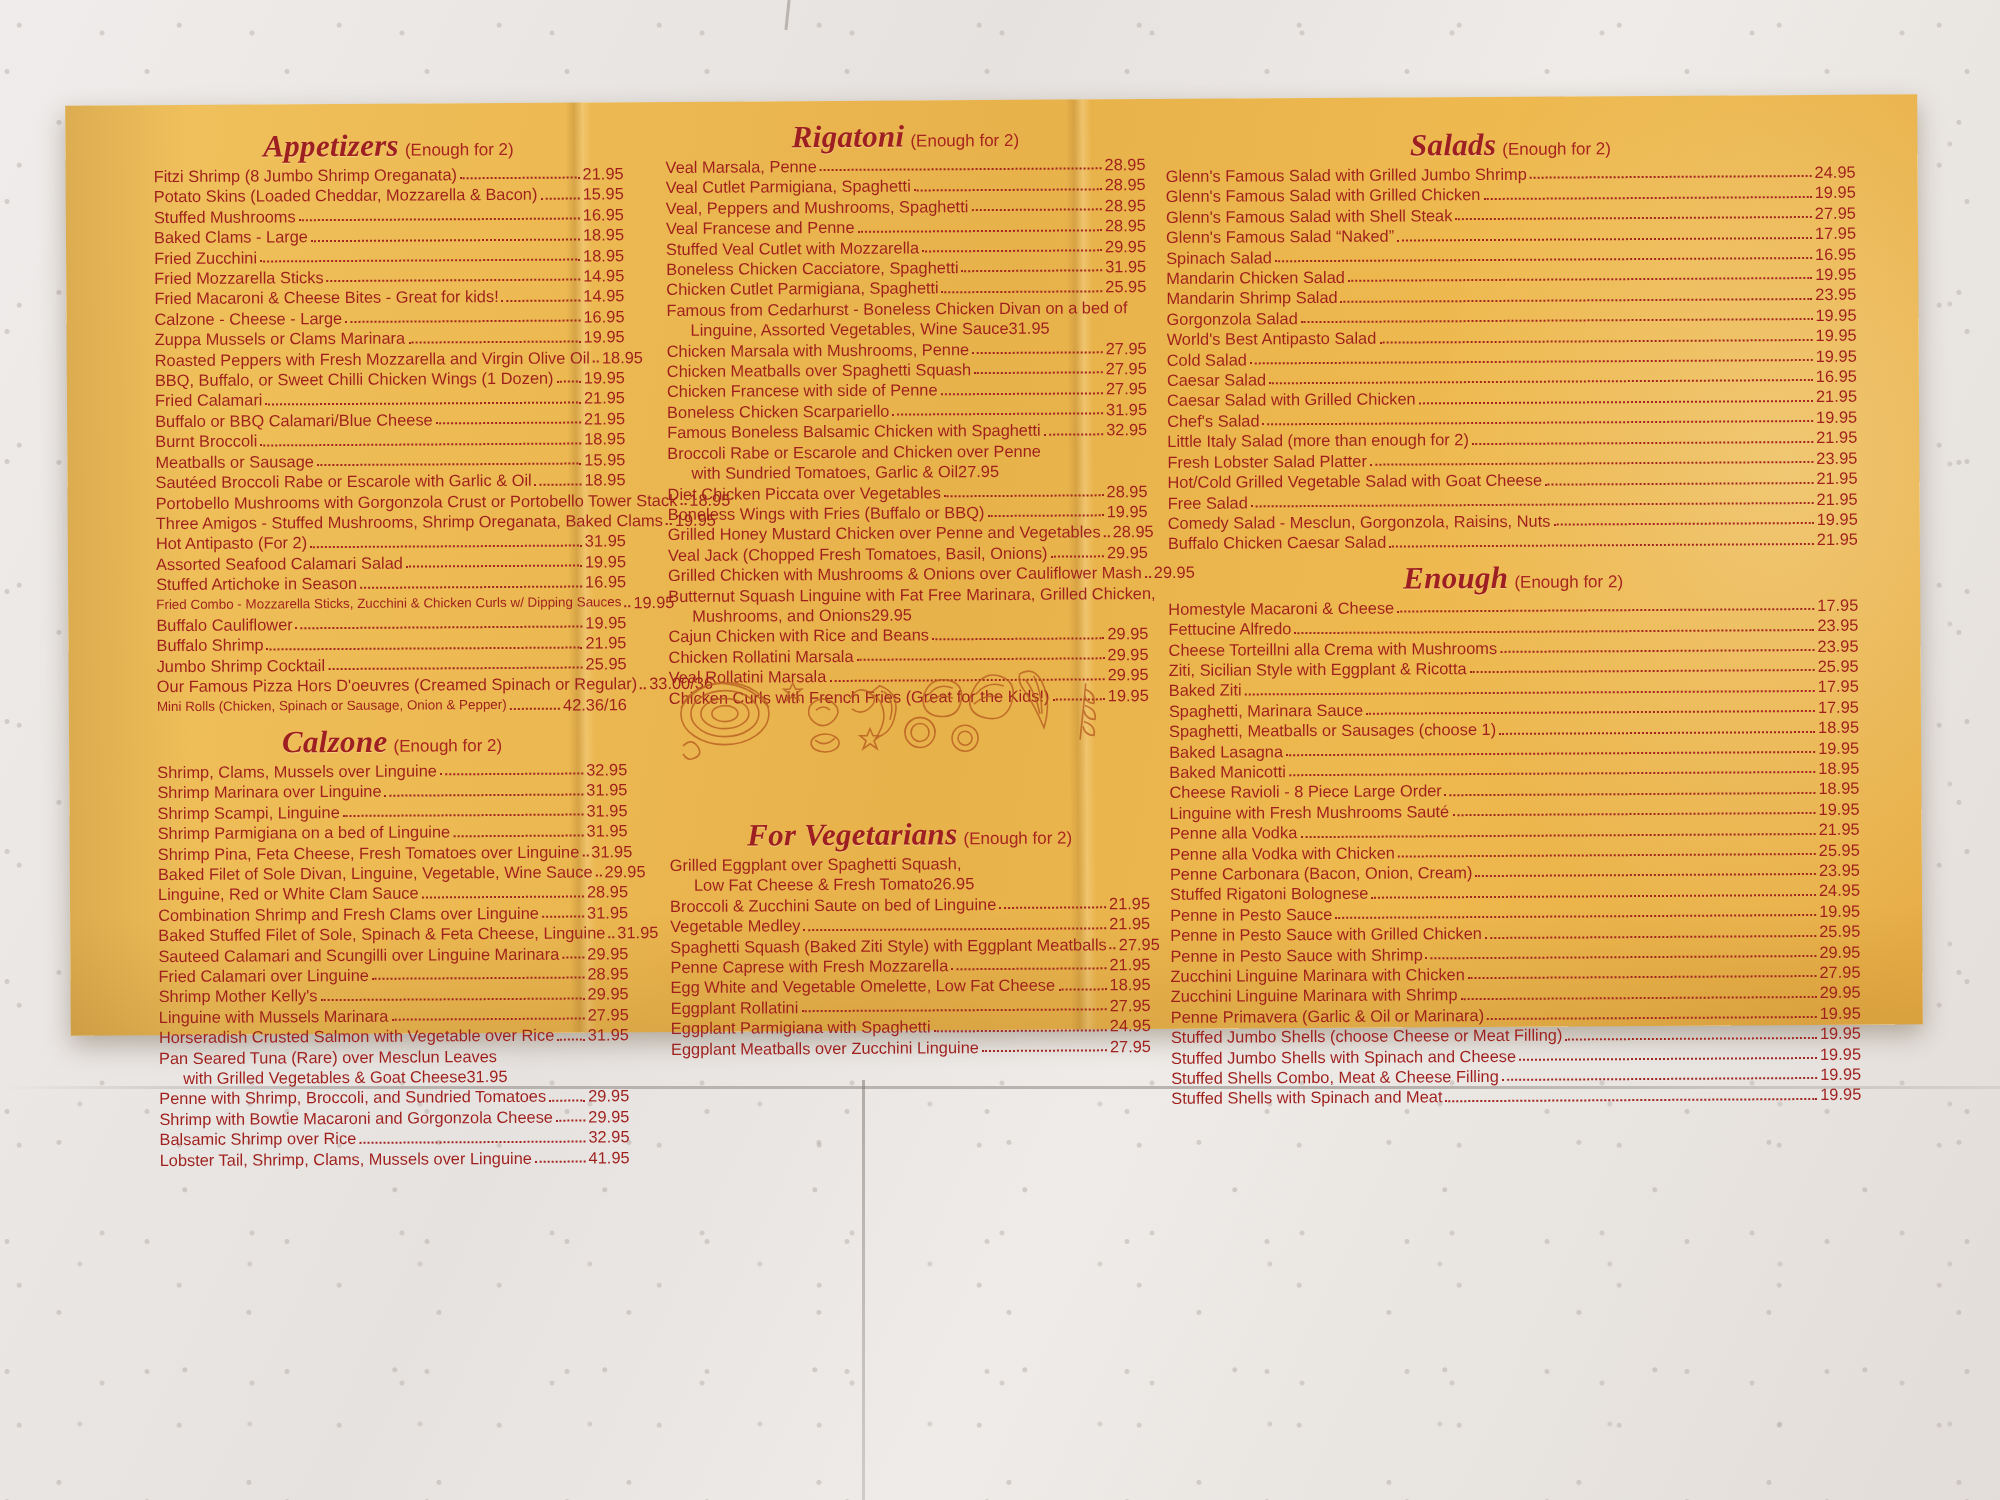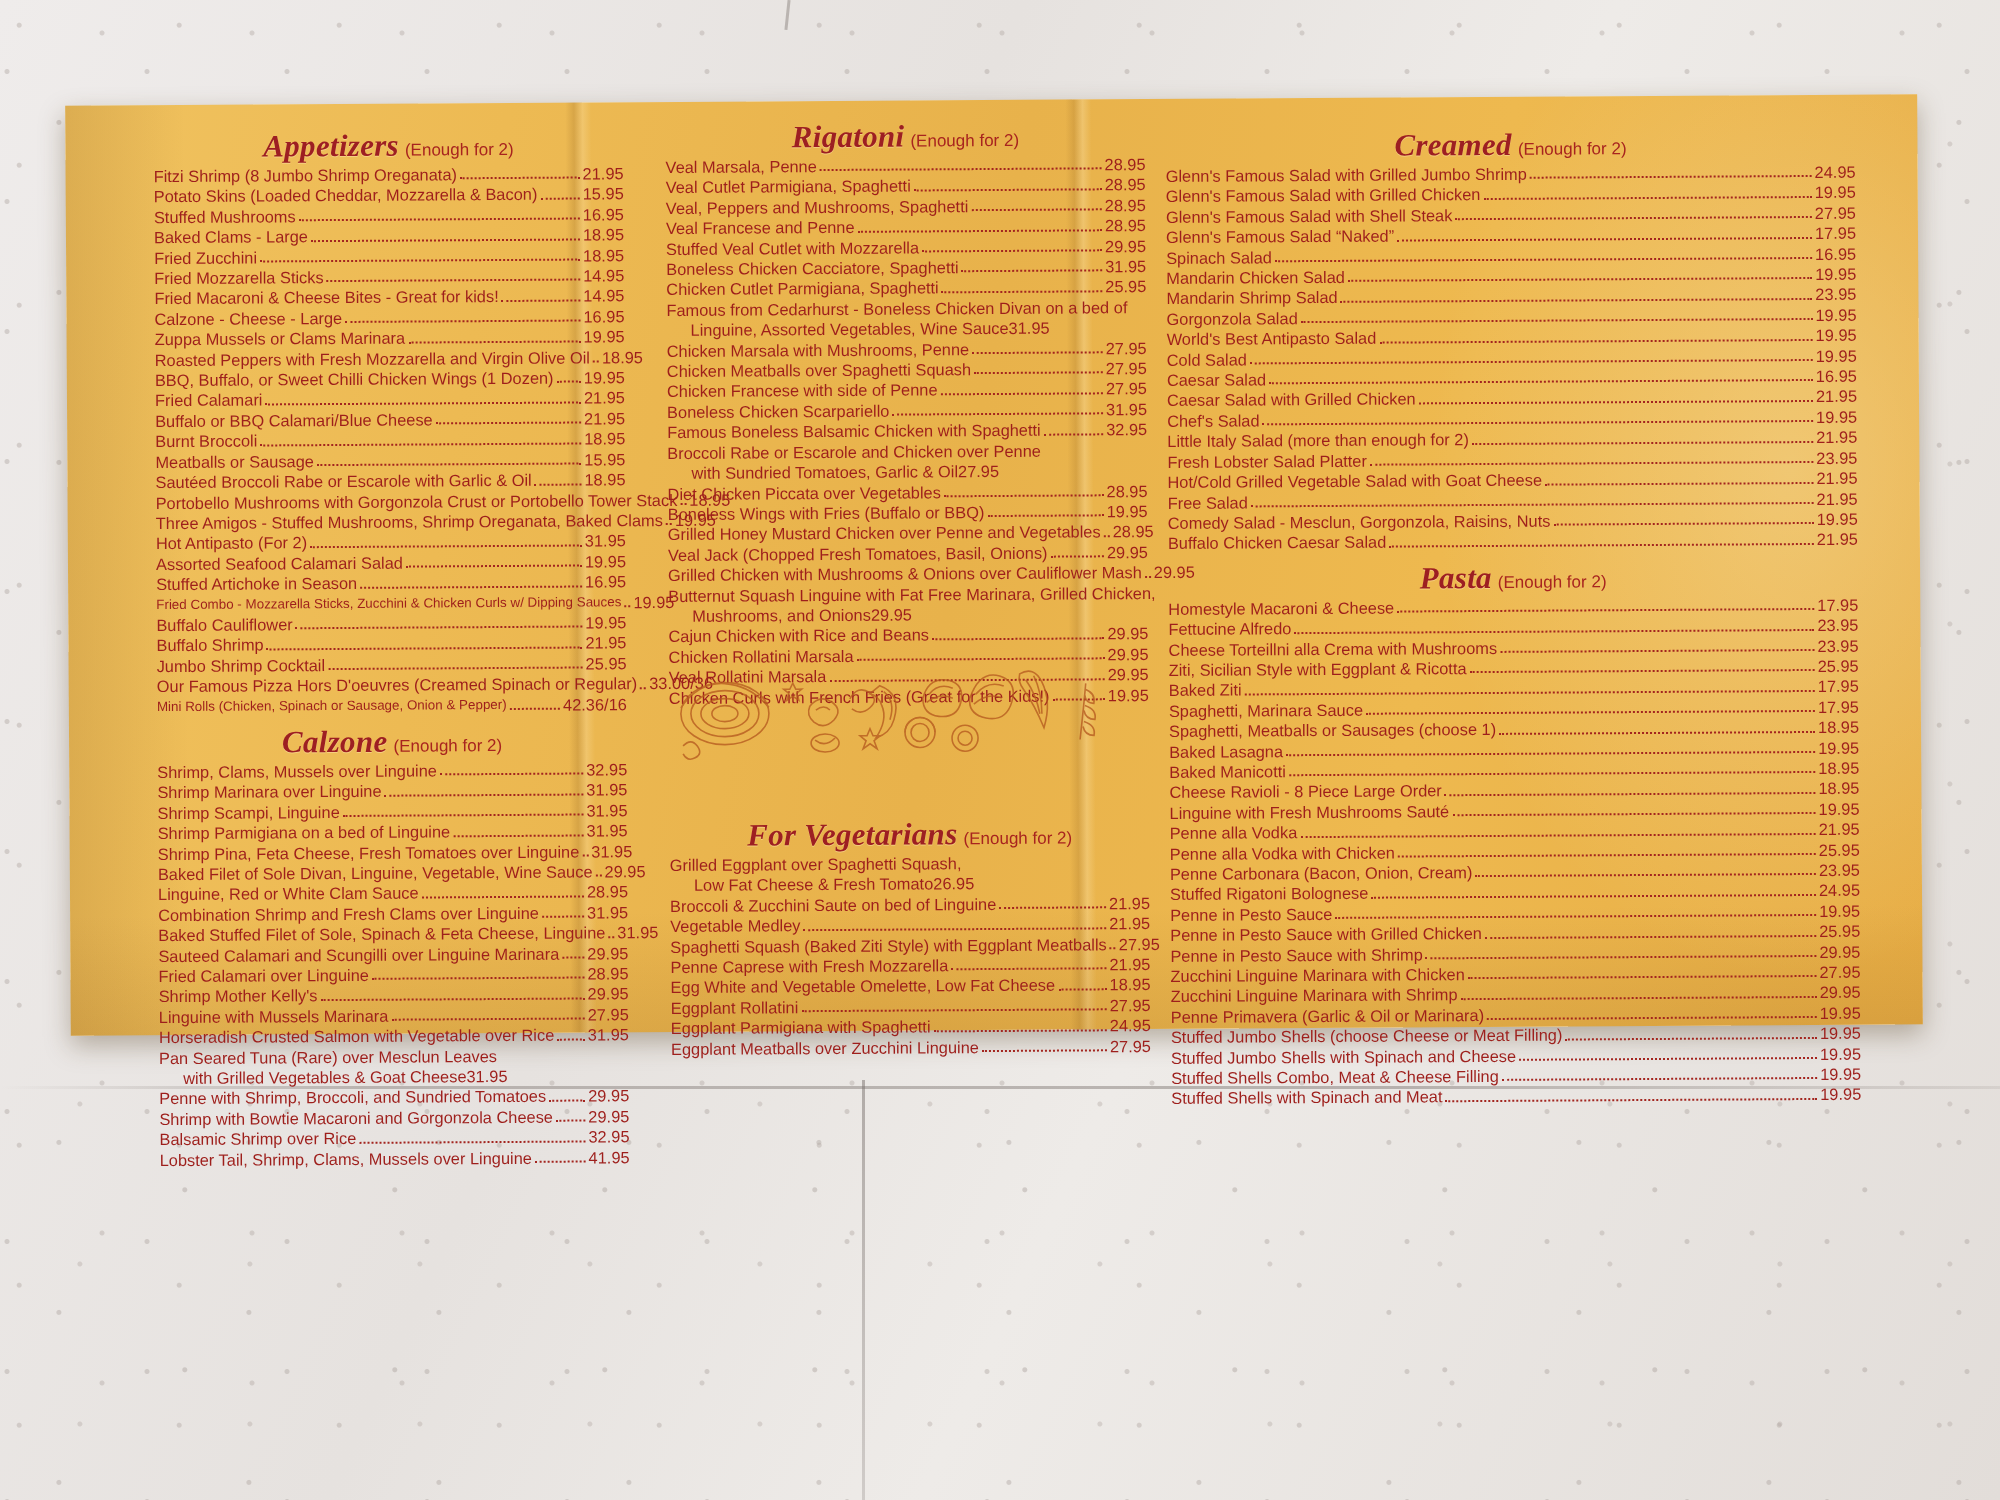--- a/index.html
+++ b/index.html
@@ -623,21 +623,21 @@
         <path d="M4 42 q12 4 10 14 q-9 0 -11 -9"></path>
       </g>
       <g transform="translate(18,84)">
         <path d="M0 0 q8 -8 14 0 q6 8 -2 12 q-8 4 -12 -4"></path>
       </g>
     </g>
   </svg>
 
   <div class="col" id="col-right">
     <div class="sec-head" style="margin-top:32px;">
-      <span class="sec-title">Creamed</span><span class="sec-sub">(Enough for 2)</span>
+      <span class="sec-title">Salads</span><span class="sec-sub">(Enough for 2)</span>
     </div>
     <ul class="items" id="list-salads">
         <li class="item">
           <span class="nm">Glenn's Famous Salad with Grilled Jumbo Shrimp</span>
           <span class="dots"></span>
           <span class="pr">24.95</span>
         </li>
         <li class="item">
           <span class="nm">Glenn's Famous Salad with Grilled Chicken</span>
           <span class="dots"></span>
@@ -724,21 +724,21 @@
           <span class="pr">19.95</span>
         </li>
         <li class="item">
           <span class="nm">Buffalo Chicken Caesar Salad</span>
           <span class="dots"></span>
           <span class="pr">21.95</span>
         </li>
       </ul>
 
     <div class="sec-head mt10">
-      <span class="sec-title">Pasta</span><span class="sec-sub">(Enough for 2)</span>
+      <span class="sec-title">Enough</span><span class="sec-sub">(Enough for 2)</span>
     </div>
     <ul class="items" id="list-pasta">
         <li class="item">
           <span class="nm">Homestyle Macaroni &amp; Cheese</span>
           <span class="dots"></span>
           <span class="pr">17.95</span>
         </li>
         <li class="item">
           <span class="nm">Fettucine Alfredo</span>
           <span class="dots"></span>

